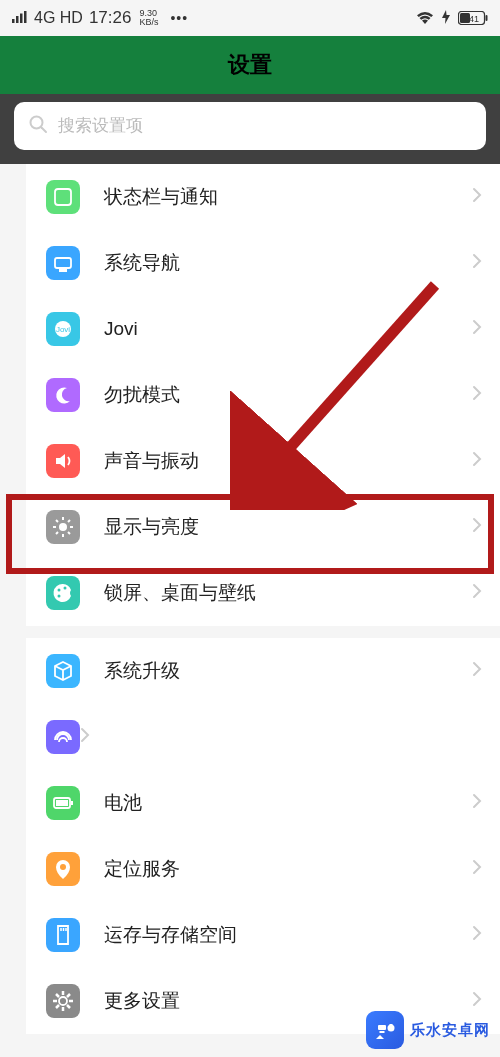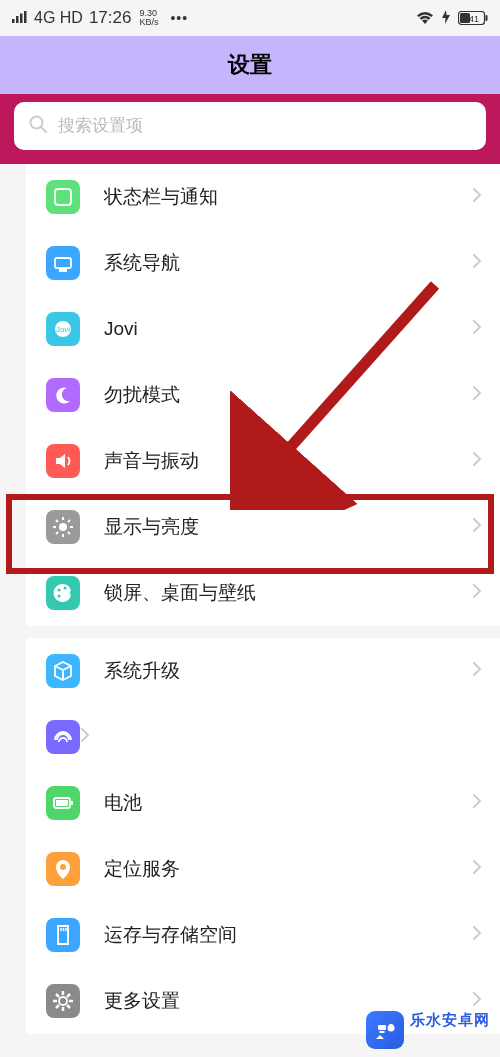--- a/index.html
+++ b/index.html
@@ -24,30 +24,30 @@
     .signal-text { font-size: 16px; font-weight: 500; }
     .time { font-size: 17px; font-weight: 400; }
     .speed { font-size: 9px; line-height: 1; margin-left: 2px; }
     .dots { font-size: 14px; margin-left: 6px; letter-spacing: 1px; }
     .status-right { margin-left: auto; display: flex; align-items: center; gap: 8px; }
     .wifi-icon svg, .battery-wrap svg { display: block; }
     .battery-wrap { display: flex; align-items: center; gap: 2px; }
 
     .header {
       height: 58px;
-      background: #c4b5fd;
+      background: #15803d;
       display: flex;
       align-items: center;
       justify-content: center;
     }
     .header-title { font-size: 22px; font-weight: 600; color: #000; }
 
     .search-wrap {
       padding: 8px 14px 14px;
-      background: #be185d;
+      background: #404040;
     }
     .search-box {
       background: #fff;
       border-radius: 10px;
       height: 48px;
       display: flex;
       align-items: center;
       padding: 0 14px;
       gap: 10px;
     }
@@ -102,21 +102,21 @@
       position: absolute;
       z-index: 60;
       pointer-events: none;
     }
 
     .watermark {
       position: absolute;
       bottom: 8px;
       right: 10px;
       display: flex;
-      align-items: flex-start;
+      align-items: center;
       gap: 6px;
       z-index: 70;
     }
     .wm-icon {
       width: 38px;
       height: 38px;
       background: linear-gradient(135deg,#3a7bff,#2a5be0);
       border-radius: 9px;
       display: flex;
       align-items: center;

